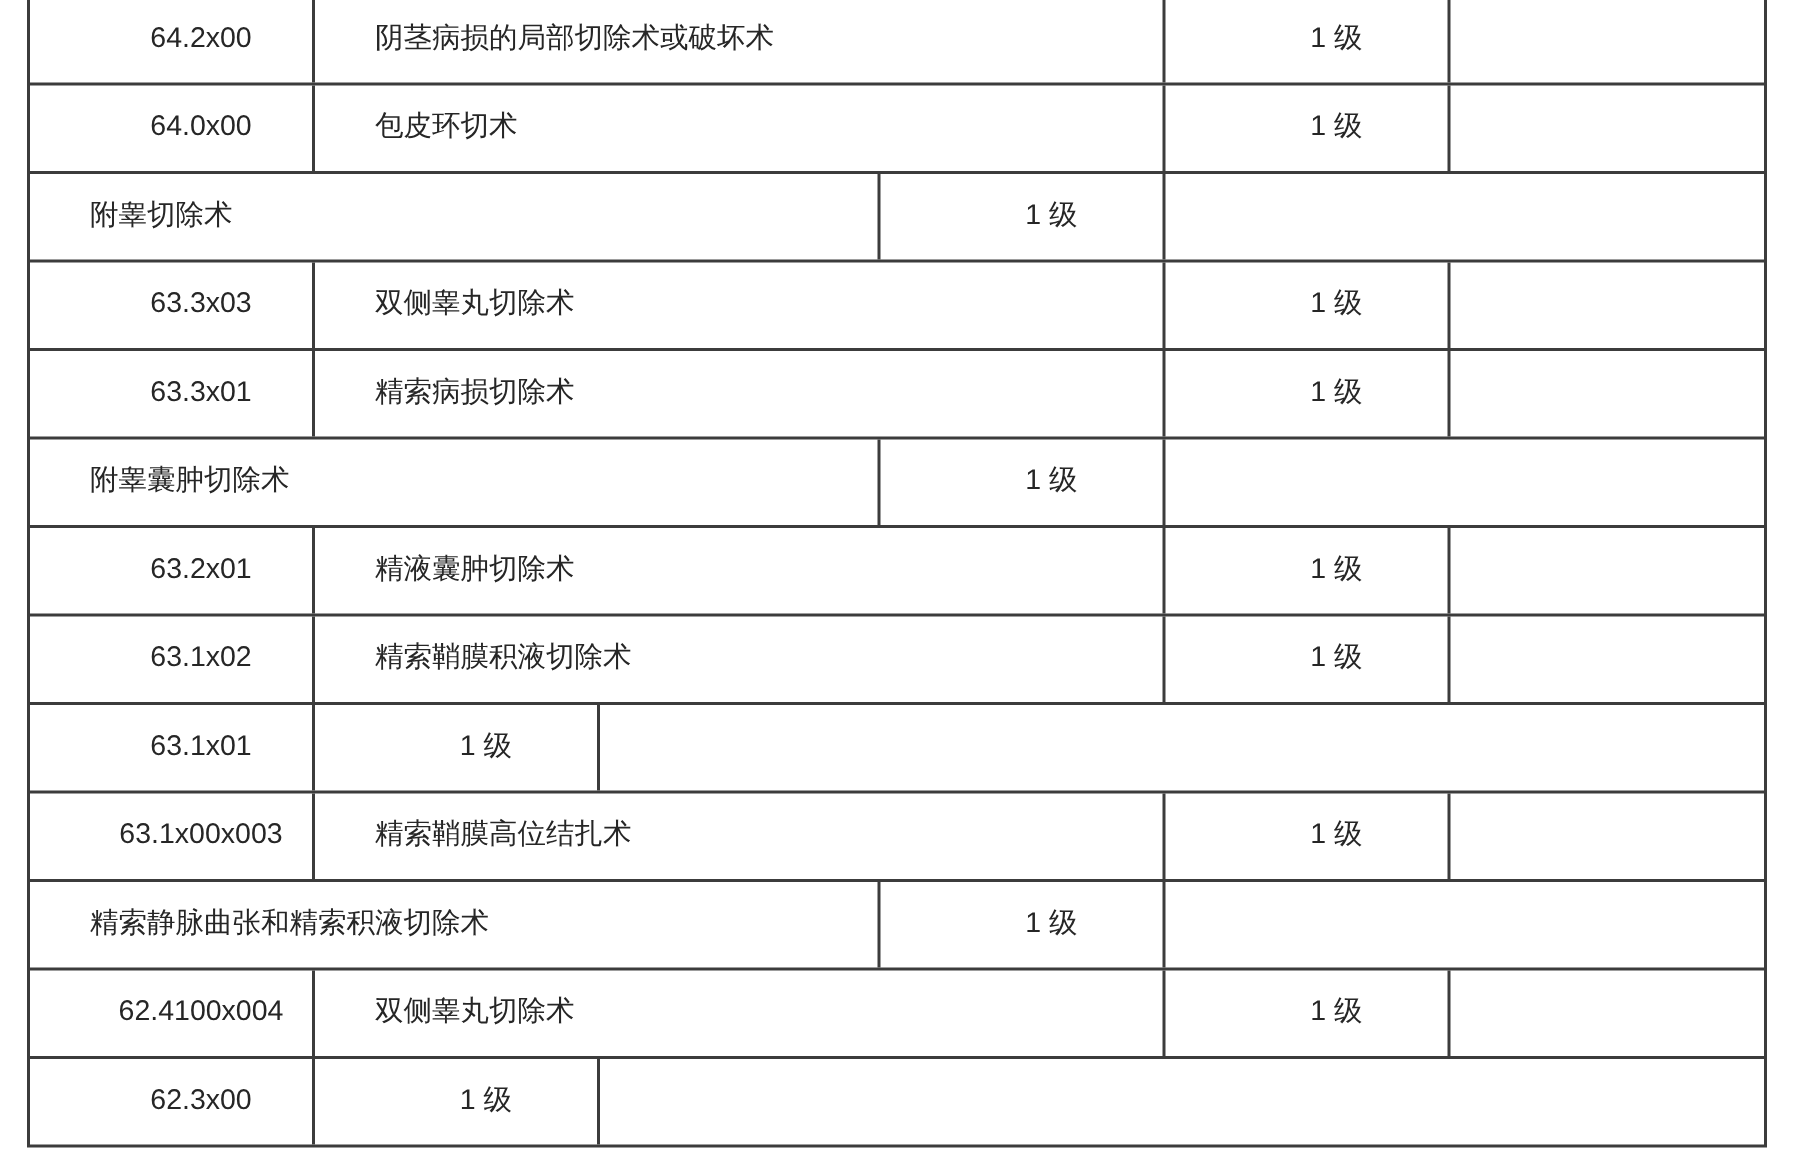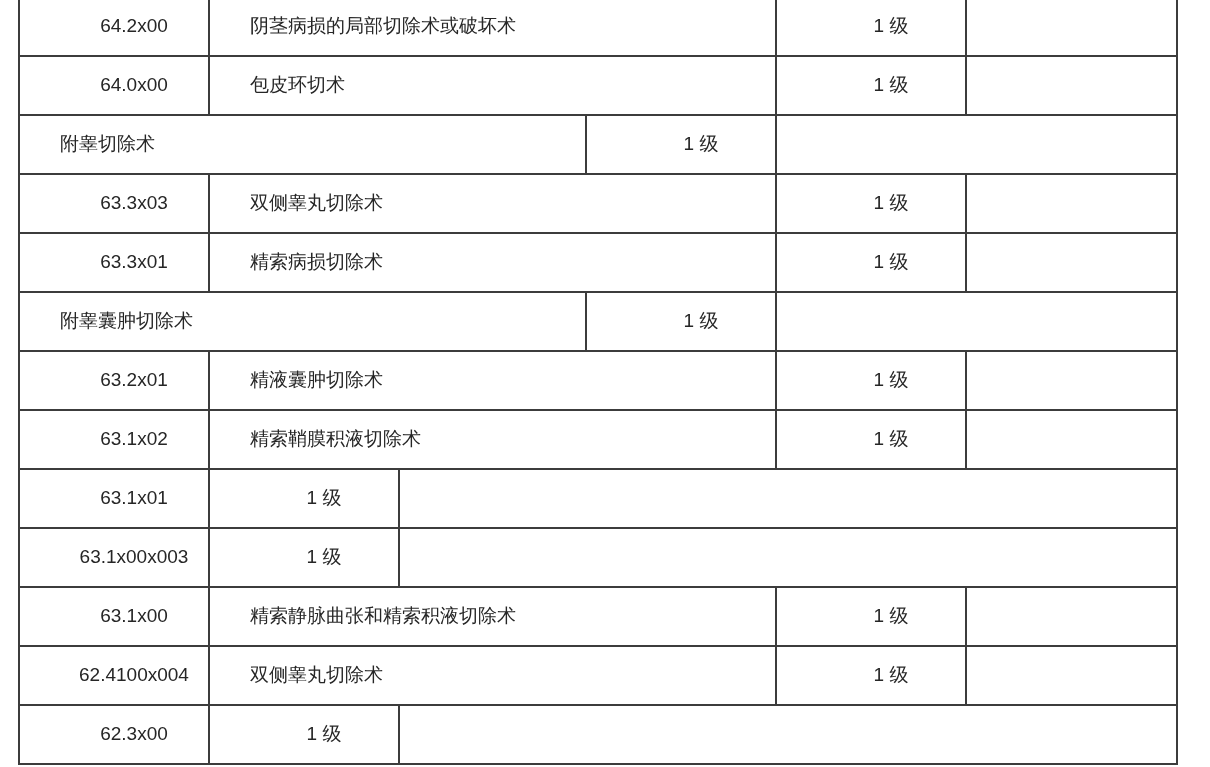--- a/index.html
+++ b/index.html
@@ -112,25 +112,25 @@
         <div class="cell cell-level">1 级</div>
         <div class="cell cell-note"></div>
       </div>
       <div class="proc-row">
         <div class="cell cell-code">63.1x01</div>
         <div class="cell cell-level">1 级</div>
         <div class="cell cell-note"></div>
       </div>
       <div class="proc-row">
         <div class="cell cell-code">63.1x00x003</div>
+        <div class="cell cell-name">精索鞘膜高位结扎术</div>
         <div class="cell cell-level">1 级</div>
         <div class="cell cell-note"></div>
       </div>
       <div class="proc-row">
-        <div class="cell cell-code">63.1x00</div>
         <div class="cell cell-name">精索静脉曲张和精索积液切除术</div>
         <div class="cell cell-level">1 级</div>
         <div class="cell cell-note"></div>
       </div>
       <div class="proc-row">
         <div class="cell cell-code">62.4100x004</div>
         <div class="cell cell-name">双侧睾丸切除术</div>
         <div class="cell cell-level">1 级</div>
         <div class="cell cell-note"></div>
       </div>

